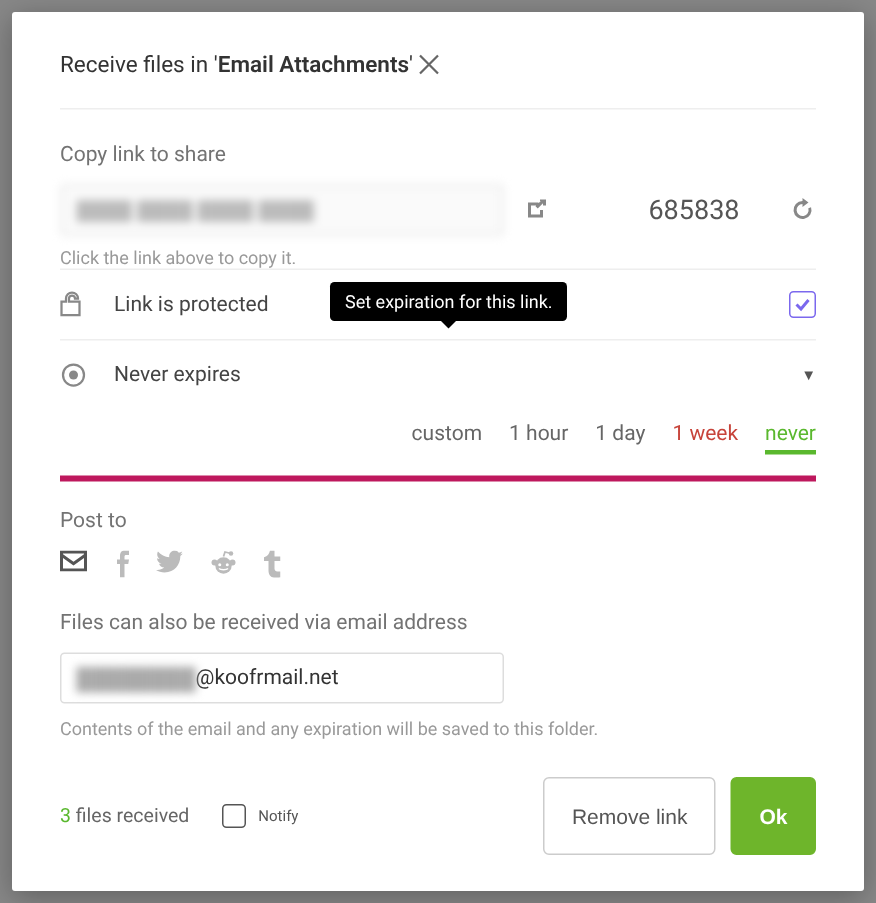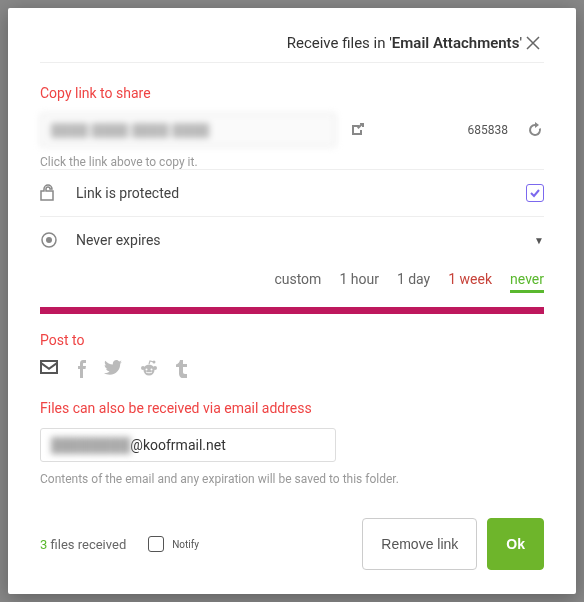--- a/index.html
+++ b/index.html
@@ -1,39 +1,39 @@
 <!DOCTYPE html>
 <html><head>
 <meta charset="utf-8">
 <style>
 *{box-sizing:border-box;margin:0;padding:0}
 body{font-family:-apple-system,BlinkMacSystemFont,"Segoe UI",Roboto,Arial,sans-serif;width:584px;height:602px;background:#888;display:flex;align-items:center;justify-content:center;overflow:hidden}
 .modal{background:#fff;width:568px;height:586px;border-radius:2px;box-shadow:0 4px 20px rgba(0,0,0,.3);padding:24px 32px;position:relative;display:flex;flex-direction:column}
-.header{display:flex;justify-content:flex-end;align-items:center;padding-bottom:8px;border-bottom:1px solid #eee}
+.header{display:flex;justify-content:flex-start;align-items:center;padding-bottom:18px;border-bottom:1px solid #eee}
 .title{font-size:15px;color:#333;font-weight:400}
 .title b{font-weight:600}
 .close-btn{background:none;border:none;cursor:pointer;color:#666;font-size:18px;padding:4px}
 .section{margin-top:22px}
-.section-label{font-size:14px;color:#ef4444;margin-bottom:12px}
+.section-label{font-size:14px;color:#737373;margin-bottom:12px}
 .link-row{display:flex;align-items:center;gap:12px}
 .link-input{flex:0 0 296px;height:34px;border:1px solid #ddd;border-radius:3px;padding:0 10px;font-size:13px;color:#bbb;background:#fafafa;filter:blur(3px)}
 .ext-icon{color:#888;cursor:pointer}
 .spacer{flex:1}
-.count{color:#555;font-size:12px;margin-right:6px}
+.count{color:#555;font-size:18px;margin-right:21px}
 .refresh-icon{color:#888;cursor:pointer}
 .hint{font-size:12px;color:#999;margin-top:8px}
 .opt-row{display:flex;align-items:center;padding:14px 0;border-top:1px solid #eee;position:relative}
 .opt-row.nobt{border-top:none;margin-top:0}
 .opt-icon{color:#888;margin-right:18px;flex:0 0 18px}
 .opt-label{font-size:14px;color:#444;flex:1}
 .chk{width:18px;height:18px;border:1.5px solid #7b68ee;border-radius:3px;display:flex;align-items:center;justify-content:center;color:#7b68ee;font-size:12px}
 .tooltip{position:absolute;background:#000;color:#fff;font-size:12px;padding:6px 10px;border-radius:3px;left:180px;top:8px;white-space:nowrap}
 .tooltip::after{content:"";position:absolute;bottom:-5px;left:50%;margin-left:-5px;border:5px solid transparent;border-top-color:#000;border-bottom:none}
 .caret{color:#555;font-size:10px}
-.exp-opts{display:flex;justify-content:flex-end;gap:18px;padding:8px 0 14px;border-bottom:7px solid #be185d;font-size:14px}
+.exp-opts{display:flex;justify-content:flex-end;gap:18px;padding:8px 0 14px;border-bottom:4px solid #be185d;font-size:14px}
 .exp-opt{color:#666;cursor:pointer;padding-bottom:6px}
 .exp-opt.week{color:#c7433a}
 .exp-opt.active{color:#5ab82e;border-bottom:3px solid #5ab82e;padding-bottom:3px}
 .social{display:flex;gap:18px;margin-top:10px}
 .social-icon{color:#bbb;cursor:pointer}
 .social-icon.mail{color:#555}
 .email-input{width:296px;height:34px;border:1px solid #ddd;border-radius:3px;padding:0 10px;font-size:14px;color:#333;margin-top:4px;display:flex;align-items:center}
 .email-user{filter:blur(3px);color:#aaa}
 .footer{margin-top:auto;display:flex;align-items:center;padding-top:16px}
 .received{font-size:13px;color:#666}
@@ -80,20 +80,21 @@
     <div class="hint">Click the link above to copy it.</div>
   </div>
 
   <div class="opt-row">
     <span class="opt-icon">
       <svg width="16" height="18" viewBox="0 0 16 18">
           <path d="M4 7V5a4 4 0 0 1 8 0h-2a2 2 0 0 0-4 0v2h7v9H1V7h3z" fill="none" stroke="currentColor" stroke-width="1.5"></path>
         </svg>
     </span>
     <span class="opt-label">Link is protected</span>
+    <div class="tooltip">Set expiration for this link.</div>
     <span class="chk">
       <svg width="12" height="12" viewBox="0 0 12 12">
           <path d="M2 6l3 3 5-6" stroke="currentColor" stroke-width="2" fill="none"></path>
         </svg>
     </span>
   </div>
 
   <div class="opt-row nobt" style="border-top:1px solid #eee">
     <span class="opt-icon">
       <svg width="18" height="18" viewBox="0 0 18 18">

